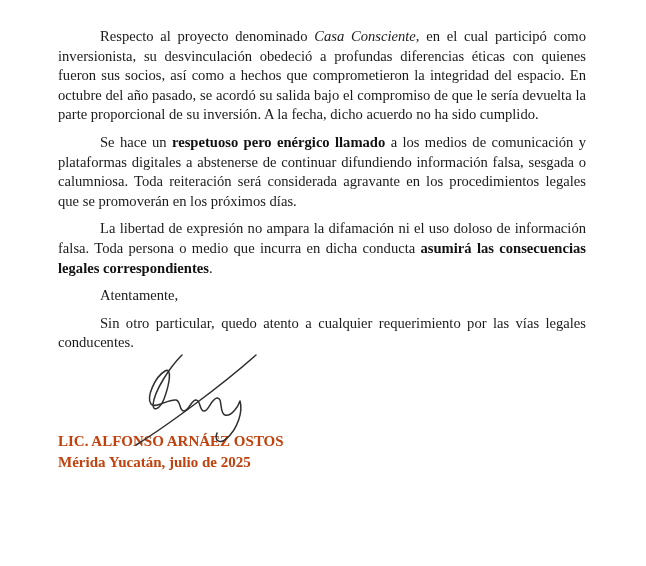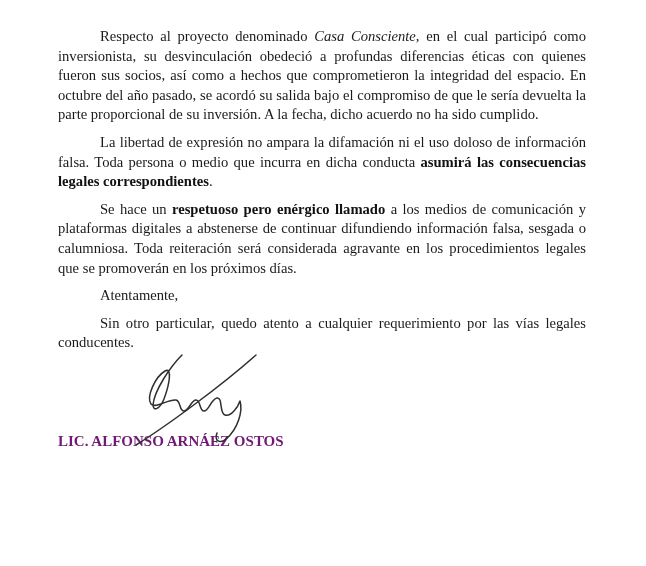--- a/index.html
+++ b/index.html
@@ -49,47 +49,48 @@
   }
   .sig-stroke {
     fill: none;
     stroke: #2f2f2f;
     stroke-width: 1.5;
     stroke-linecap: round;
     stroke-linejoin: round;
   }
   .signatory {
     font-weight: bold;
-    color: #701a75;
+    color: #c2410c;
     font-size: 15px;
     line-height: 21px;
   }
   .signatory div { white-space: nowrap; }
 </style>
 </head>
 <body>
 
 <div class="page">
   <div class="content">
 
     <p class="para"><span>Respecto al proyecto denominado </span><span class="run-italic">Casa Consciente</span><span>, en el cual participó como inversionista, su desvinculación obedeció a profundas diferencias éticas con quienes fueron sus socios, así como a hechos que comprometieron la integridad del espacio. En octubre del año pasado, se acordó su salida bajo el compromiso de que le sería devuelta la parte proporcional de su inversión. A la fecha, dicho acuerdo no ha sido cumplido.</span></p>
 
+    <p class="para"><span>Se hace un </span><span class="run-bold">respetuoso pero enérgico llamado</span><span> a los medios de comunicación y plataformas digitales a abstenerse de continuar difundiendo información falsa, sesgada o calumniosa. Toda reiteración será considerada agravante en los procedimientos legales que se promoverán en los próximos días.</span></p>
+
     <p class="para"><span>La libertad de expresión no ampara la difamación ni el uso doloso de información falsa. Toda persona o medio que incurra en dicha conducta </span><span class="run-bold">asumirá las consecuencias legales correspondientes</span><span>.</span></p>
-
-    <p class="para"><span>Se hace un </span><span class="run-bold">respetuoso pero enérgico llamado</span><span> a los medios de comunicación y plataformas digitales a abstenerse de continuar difundiendo información falsa, sesgada o calumniosa. Toda reiteración será considerada agravante en los procedimientos legales que se promoverán en los próximos días.</span></p>
 
     <p class="para closing">Atentamente,</p>
 
     <p class="para"><span>Sin otro particular, quedo atento a cualquier requerimiento por las vías legales conducentes.</span></p>
 
     <div class="sig-wrap">
       <svg viewBox="0 0 150 100" aria-hidden="true">
         <path class="sig-stroke" d="M 62 6 C 50 18, 34 42, 33 56 C 33 63, 40 60, 44 50 C 50 34, 52 18, 45 22 C 35 28, 26 48, 31 55 C 35 60, 48 50, 56 51 C 61 52, 59 62, 64 62 C 69 62, 71 51, 76 51 C 81 51, 79 62, 84 62 C 89 62, 91 50, 97 49 C 103 48, 99 64, 105 66 C 111 68, 118 58, 120 52 C 123 62, 118 80, 106 90 C 100 95, 94 92, 97 84"></path>
         <path class="sig-stroke" d="M 16 96 C 45 78, 100 38, 136 6"></path>
       </svg>
     </div>
 
     <div class="signatory">
       <div>LIC. ALFONSO ARNÁEZ OSTOS</div>
+      <div>Mérida Yucatán, julio de 2025</div>
     </div>
 
   </div>
 </div>
 
 </body></html>

